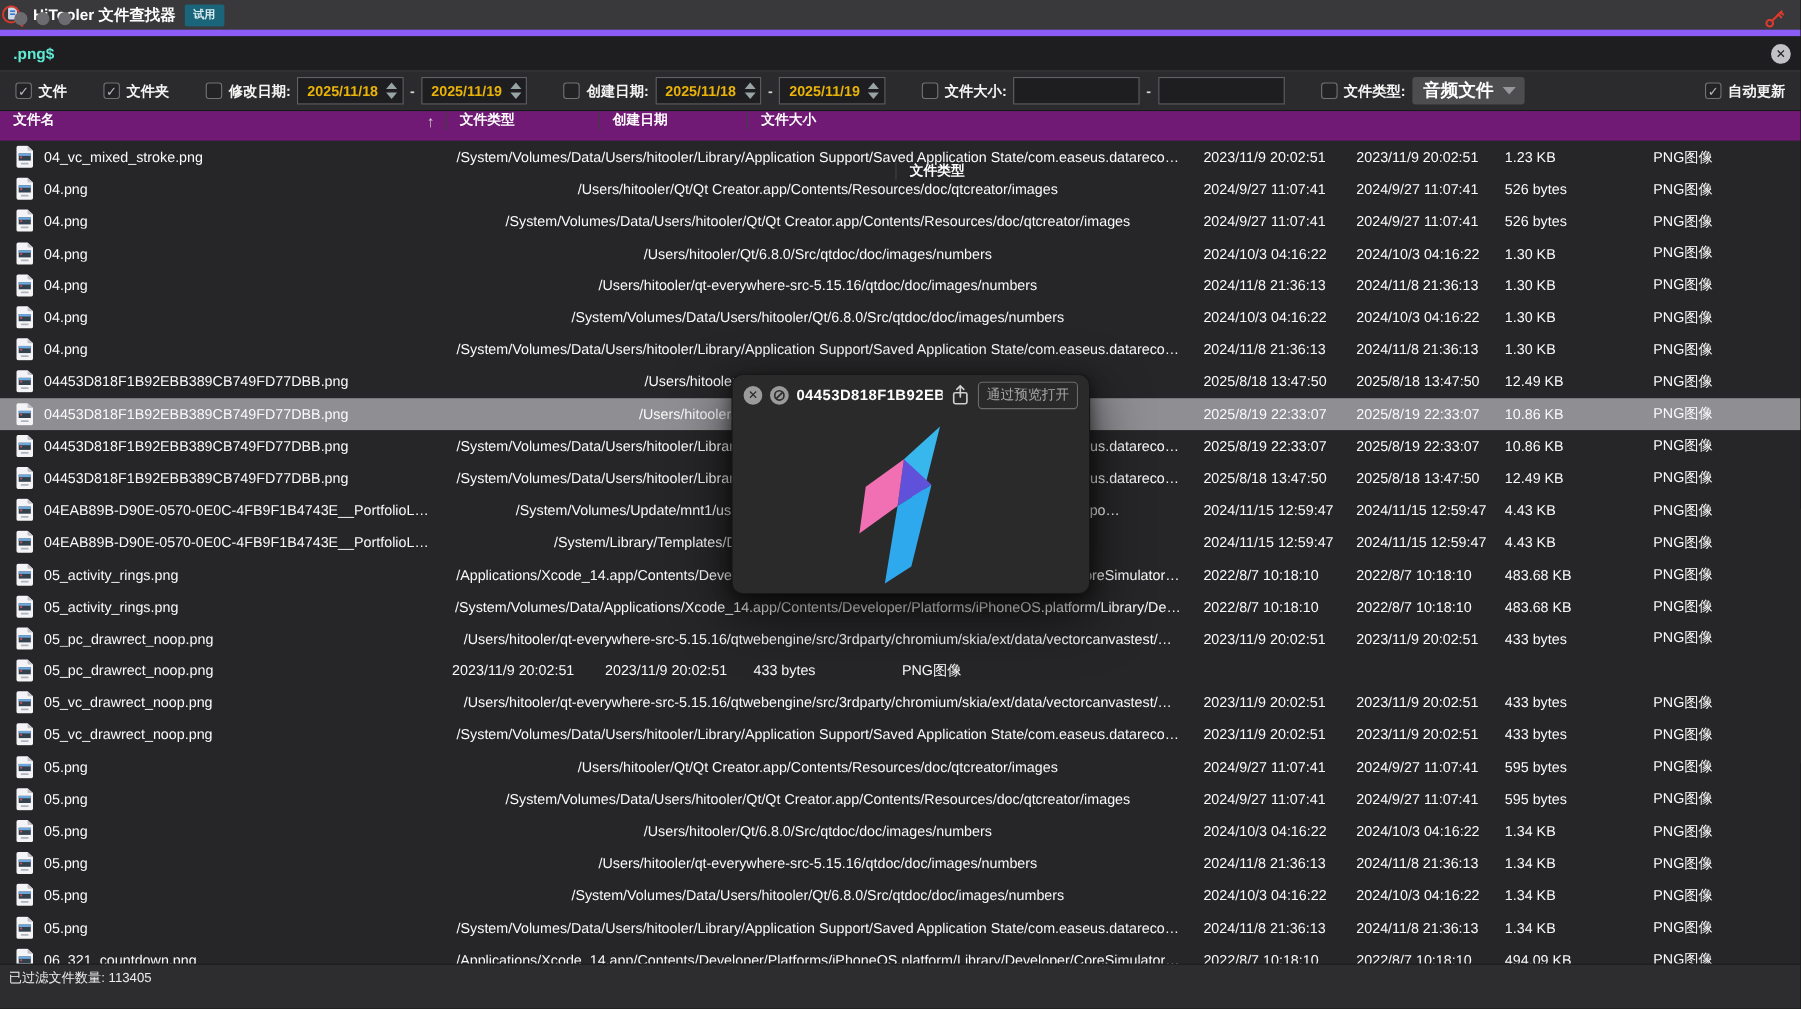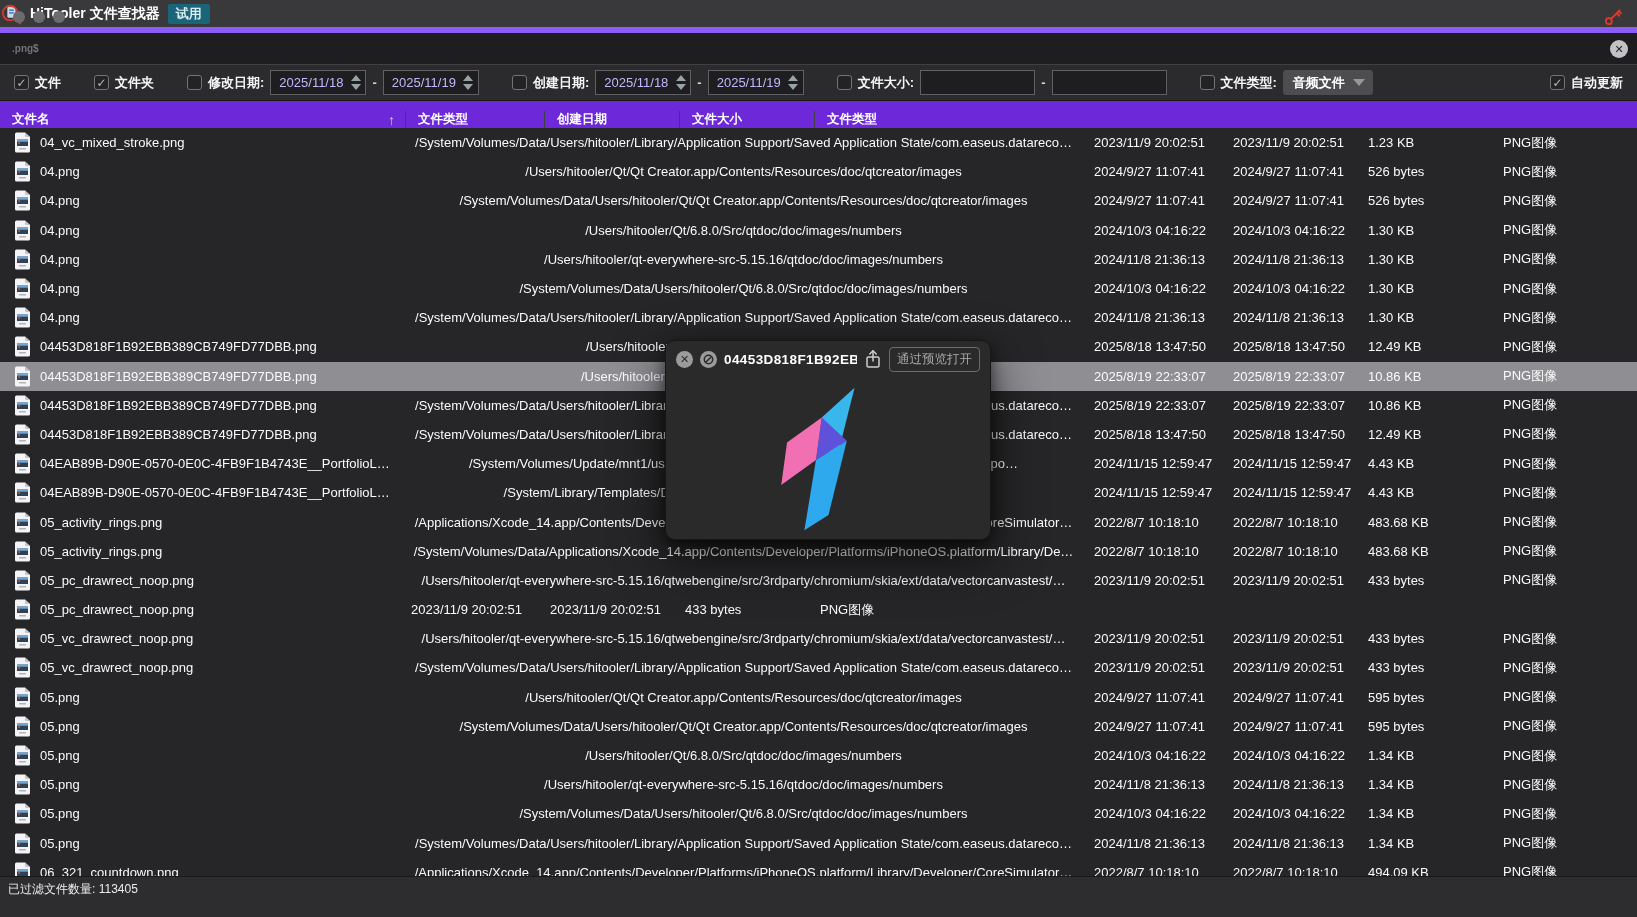--- a/index.html
+++ b/index.html
@@ -7,65 +7,65 @@
   body { font-family:"Liberation Sans","DejaVu Sans",sans-serif; color:#f2f2f2; }
   .window { position:relative; width:1637px; height:917px; background:#262628; overflow:hidden; }
 
   
   .titlebar { position:relative; height:33px; background:#39393b; border-bottom:6px solid #8b5cf6;
               display:flex; align-items:center; justify-content:flex-start; }
   .traffic { position:absolute; left:13px; top:0; height:33px; display:flex; align-items:center; gap:8px; }
   .dot { width:12px; height:12px; border-radius:50%; background:#6b6b70; }
   .title-wrap { display:flex; align-items:center; gap:8px; }
   .app-title { font-size:14px; font-weight:bold; color:#ffffff; }
-  .trial-badge { background:#1a6579; color:#d8ecf2; font-size:13px; font-weight:bold;
+  .trial-badge { background:#1a6579; color:#d8ecf2; font-size:10px; font-weight:bold;
                  padding:2px 8px; border-radius:2px; line-height:16px; }
   .key-btn { position:absolute; right:14px; top:7px; width:20px; height:20px; }
 
   
   .searchbar { position:relative; height:32px; background:#1e1e20; border-bottom:1px solid #404042;
                display:flex; align-items:center; }
   .search-input { flex:1; height:100%; background:transparent; border:none; outline:none;
-                  color:#737373; font-size:10px; font-weight:bold; padding-left:12px;
+                  color:#5eead4; font-size:14px; font-weight:bold; padding-left:12px;
                   font-family:"Liberation Sans",sans-serif; }
   .clear-btn { position:absolute; right:9px; top:7px; width:18px; height:18px; border-radius:50%;
                background:#c2c2c6; color:#242426; font-size:11px; font-weight:bold;
                display:flex; align-items:center; justify-content:center; cursor:pointer; }
 
   
   .filterbar { height:36px; background:#2b2b2d; border-bottom:1px solid #19191b;
                display:flex; align-items:center; padding:0 14px; gap:7px; font-size:13px; }
   .fgroup { display:flex; align-items:center; gap:6px; }
   .gap-lg { margin-left:26px; }
   .checkbox { width:15px; height:15px; border:1.5px solid #737377; border-radius:3px;
               background:#232325; display:flex; align-items:center; justify-content:center;
               color:transparent; font-size:12px; font-weight:bold; flex:none; }
   .checkbox.checked { color:#b9b9be; }
   .flabel { font-weight:bold; color:#f5f5f5; white-space:nowrap; }
   .datefield { display:flex; align-items:center; height:25px; background:#1e1e20;
                border:1px solid #616165; }
-  .datefield .dval { padding:0 6px 0 8px; font-size:13px; font-weight:normal; color:#c4b5fd; min-width:72px; }
+  .datefield .dval { padding:0 6px 0 8px; font-size:13px; font-weight:bold; color:#eab308; min-width:72px; }
   .stepper { width:16px; height:100%; display:flex; flex-direction:column; align-items:center;
              justify-content:center; gap:3px; padding-right:3px; }
   .tri-up { width:0; height:0; border-left:5px solid transparent; border-right:5px solid transparent;
             border-bottom:6px solid #98a3a3; }
   .tri-down { width:0; height:0; border-left:5px solid transparent; border-right:5px solid transparent;
               border-top:6px solid #98a3a3; }
   .dash { color:#d5d5d5; font-weight:bold; }
   .sizefield { width:115px; height:25px; background:#1e1e20; border:1px solid #616165;
                color:#fff; font-size:13px; padding:0 6px; outline:none; }
   .dropdown { display:flex; align-items:center; gap:8px; height:25px; background:#4d4d4f;
               border-radius:3px; padding:0 8px 0 10px; }
-  .dropdown .dtext { font-size:13px; font-weight:bold; color:#fff; }
+  .dropdown .dtext { font-size:16px; font-weight:bold; color:#fff; }
   .chev { width:0; height:0; border-left:6px solid transparent; border-right:6px solid transparent;
           border-top:7px solid #97979b; }
   .auto-update { margin-left:auto; }
 
   
-  .thead { height:27px; background:#6d28d9; display:flex; align-items:flex-end;
+  .thead { height:27px; background:#701a75; display:flex; align-items:flex-start;
            font-size:12.5px; font-weight:bold; color:#ffffff; }
   .hc { display:flex; align-items:center; padding-left:12px; flex:none; }
   .hc + .hc { border-left:1px solid #404042; }
   .sort-arrow { margin-left:auto; padding-right:10px; color:#cfcfd3; font-weight:normal; font-size:14px; }
   .w-name { width:405px; }
   .w-path { width:683px; }
   .w-mod  { width:139px; }
   .w-cre  { width:135px; }
   .w-size { width:135px; }
   .w-type { flex:1 1 auto;margin-top:46px; }

